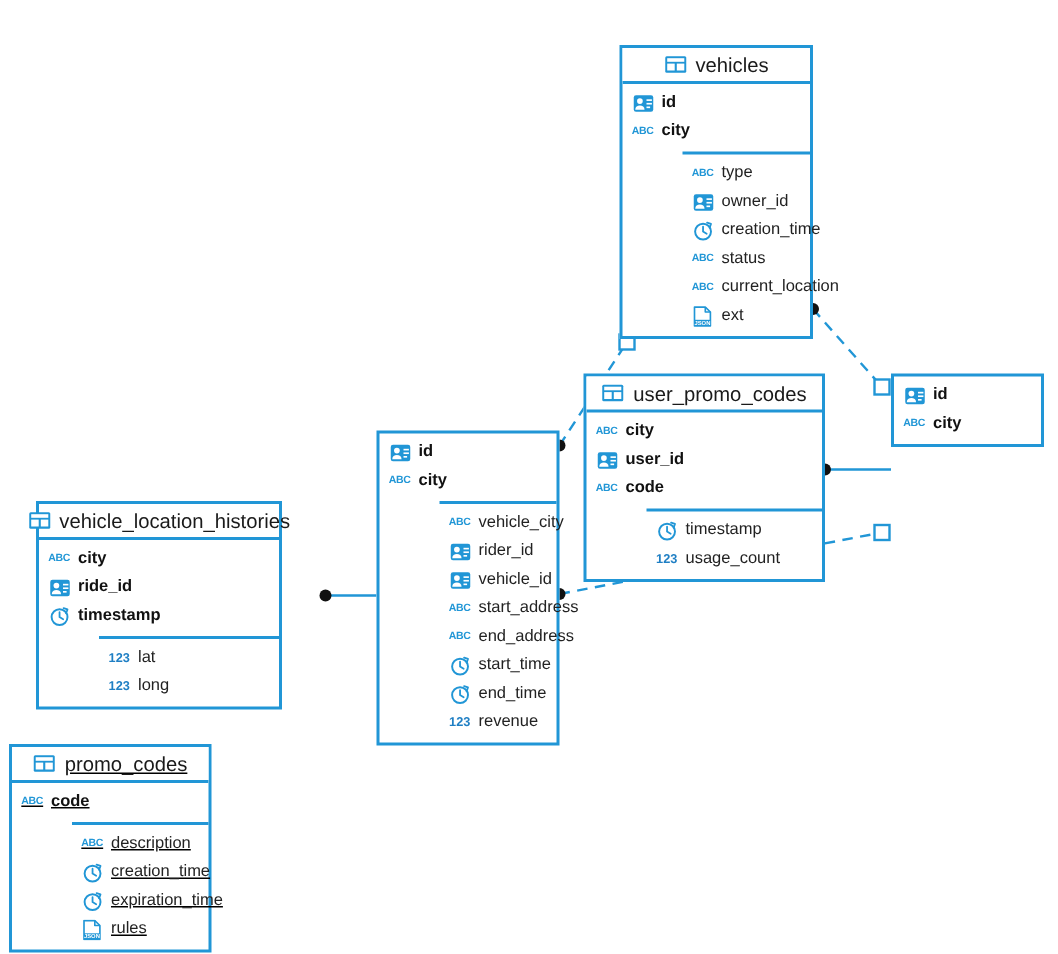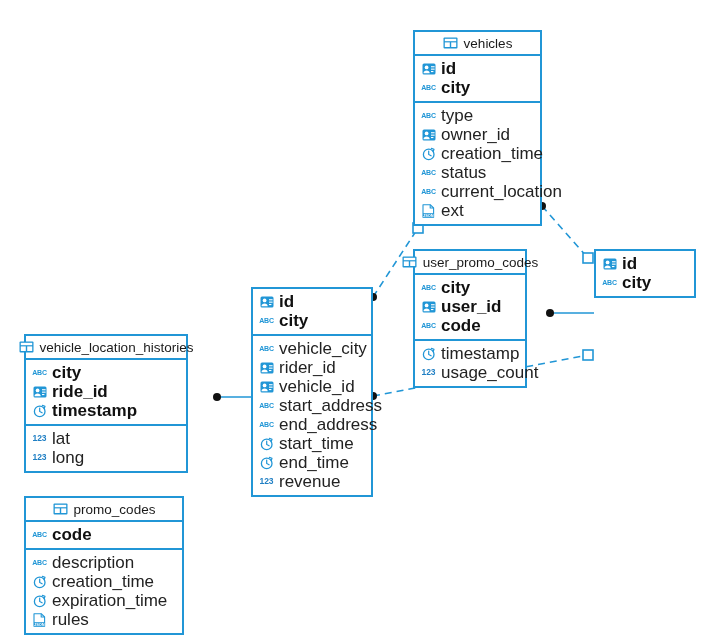--- a/index.html
+++ b/index.html
@@ -36,31 +36,31 @@
     border-bottom: 2px solid #2196d6;
     background: #ffffff;
     padding: 0 12px;
   }
   .table-title {
     font-size: 13.5px;
     color: #1a1a1a;
     white-space: nowrap;
   }
   .field-group { padding: 3px 0 4px 0; }
-  .field-group + .field-group { border-top: 2px solid #2196d6; }
+  .field-group + .field-group { border-top: 2px solid #2196d6; margin-left: 40px; }
   .field-row {
     display: flex;
     align-items: center;
     gap: 5px;
     height: 19px;
     padding: 0 6px;
     white-space: nowrap;
   }
   .field-name {
-    font-size: 17px;
+    font-size: 11px;
     color: #222222;
     line-height: 1;
   }
   .pk .field-name { font-weight: bold; color: #111111; }
   .ficon {
     width: 15px; height: 15px;
     flex: 0 0 15px;
     display: flex; align-items: center; justify-content: center;
   }
   .ficon svg { display: block; }
@@ -194,21 +194,21 @@
               <path d="M1 0.7h7.2L11.6 4v9.3H1z" fill="#ffffff" stroke="#2196d6" stroke-width="1.1" stroke-linejoin="round"></path>
               <path d="M8.2 0.7V4h3.4" fill="none" stroke="#2196d6" stroke-width="1.1" stroke-linejoin="round"></path>
               <rect x="1" y="9.2" width="10.6" height="4.1" fill="#2196d6"></rect>
               <text x="6.3" y="12.5" text-anchor="middle" fill="#ffffff" font-family="Liberation Sans, sans-serif" font-size="3.9" font-weight="bold">JSON</text>
             </svg>
           </span>
           <span class="field-name">ext</span>
         </div>
       </div>
     </div>
-    <div class="table-node" style="left: 413px; top: 249px; width: 114px;">
+    <div class="table-node" style="left: 389px; top: 249px; width: 161px;">
       <div class="table-header">
         <span class="ficon">
           <svg width="15" height="12" viewBox="0 0 15 12">
             <rect x="0.5" y="0.5" width="14" height="11" rx="1" fill="#2196d6"></rect>
             <rect x="1.8" y="1.8" width="11.4" height="2.4" fill="#ffffff"></rect>
             <rect x="1.8" y="5.4" width="5" height="4.6" fill="#ffffff"></rect>
             <rect x="8.2" y="5.4" width="5" height="4.6" fill="#ffffff"></rect>
           </svg>
         </span>
         <span class="table-title">user_promo_codes</span>
@@ -428,21 +428,21 @@
           <span class="field-name">lat</span>
         </div>
         <div class="field-row">
           <span class="ficon">
             <span class="num-glyph">123</span>
           </span>
           <span class="field-name">long</span>
         </div>
       </div>
     </div>
-    <div class="table-node" style="left: 24px; top: 496px; width: 160px;">
+    <div class="table-node" style="left: 6px; top: 496px; width: 135px; text-decoration: underline;">
       <div class="table-header">
         <span class="ficon">
           <svg width="15" height="12" viewBox="0 0 15 12">
             <rect x="0.5" y="0.5" width="14" height="11" rx="1" fill="#2196d6"></rect>
             <rect x="1.8" y="1.8" width="11.4" height="2.4" fill="#ffffff"></rect>
             <rect x="1.8" y="5.4" width="5" height="4.6" fill="#ffffff"></rect>
             <rect x="8.2" y="5.4" width="5" height="4.6" fill="#ffffff"></rect>
           </svg>
         </span>
         <span class="table-title">promo_codes</span>

